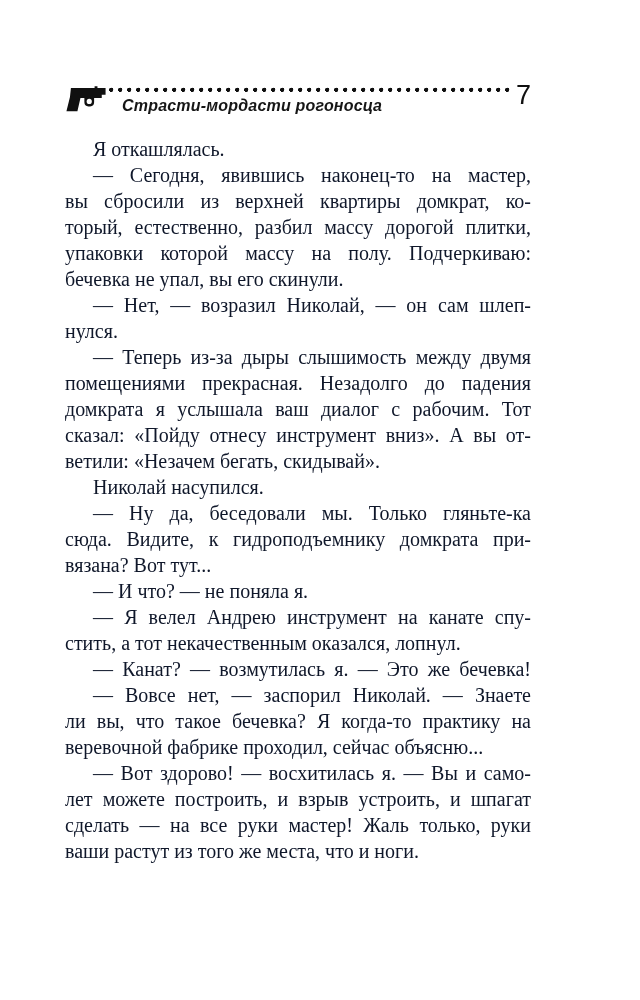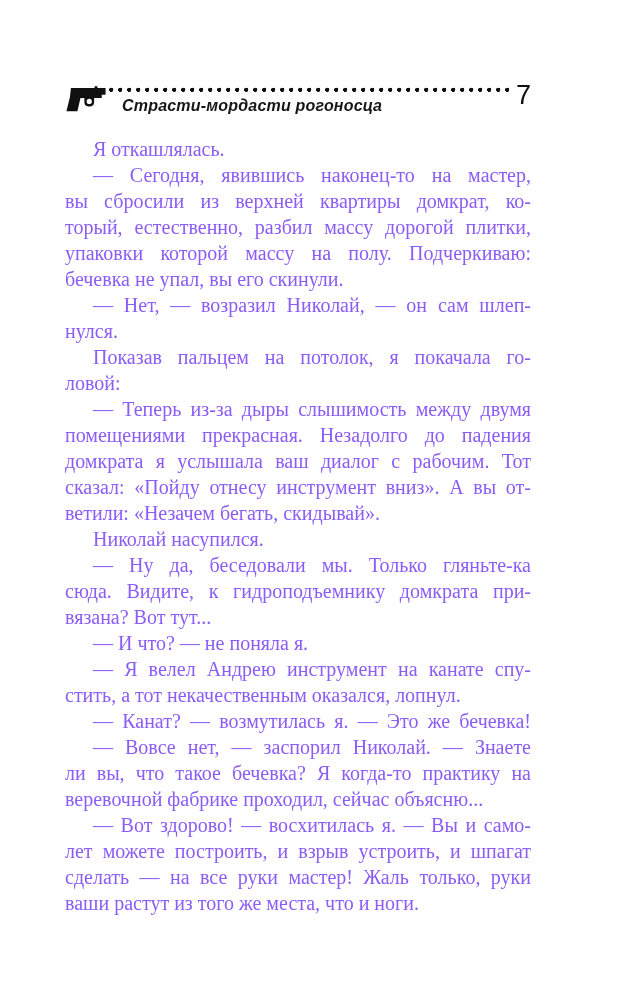--- a/index.html
+++ b/index.html
@@ -64,21 +64,21 @@
     font-size: 27px;
     line-height: 27px;
     font-weight: 400;
     color: #101010;
   }
   
   .body-text {
     margin-top: 21px;
     font-size: 20px;
     line-height: 26px;
-    color: #8b5cf6;
+    color: #0f172a;
   }
   .para { margin: 0; }
   .line {
     height: 26px;
     overflow: hidden;
     text-align: left;
   }
   .line.just {
     text-align: justify;
     text-align-last: justify;
@@ -114,24 +114,20 @@
           <div class="line just">вы сбросили из верхней квартиры домкрат, ко-</div>
           <div class="line just">торый, естественно, разбил массу дорогой плитки,</div>
           <div class="line just">упаковки которой массу на полу. Подчеркиваю:</div>
           <div class="line">бечевка не упал, вы его скинули.</div>
         </div>
         <div class="para">
           <div class="line first just">— Нет, — возразил Николай, — он сам шлеп-</div>
           <div class="line">нулся.</div>
         </div>
         <div class="para">
-          <div class="line first just">Показав пальцем на потолок, я покачала го-</div>
-          <div class="line">ловой:</div>
-        </div>
-        <div class="para">
           <div class="line first just">— Теперь из-за дыры слышимость между двумя</div>
           <div class="line just">помещениями прекрасная. Незадолго до падения</div>
           <div class="line just">домкрата я услышала ваш диалог с рабочим. Тот</div>
           <div class="line just">сказал: «Пойду отнесу инструмент вниз». А вы от-</div>
           <div class="line">ветили: «Незачем бегать, скидывай».</div>
         </div>
         <div class="para">
           <div class="line first">Николай насупился.</div>
         </div>
         <div class="para">

